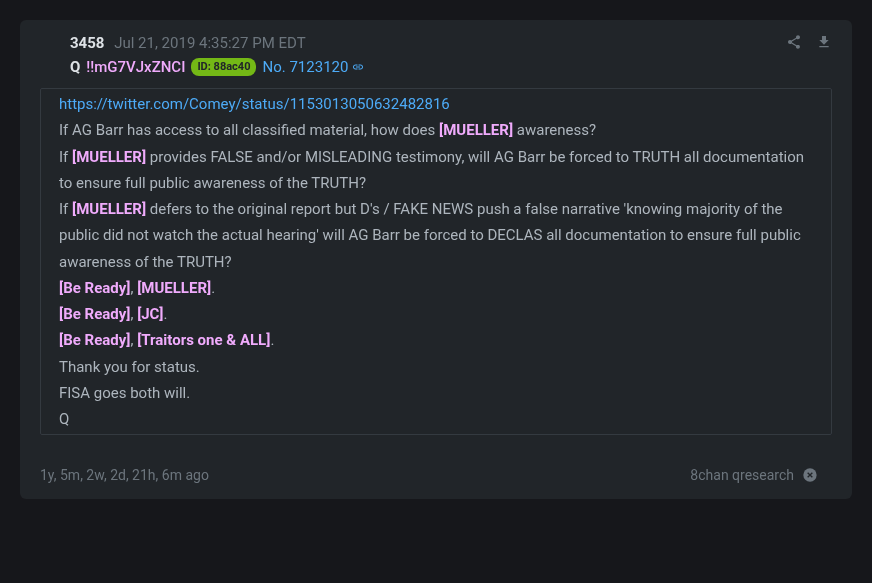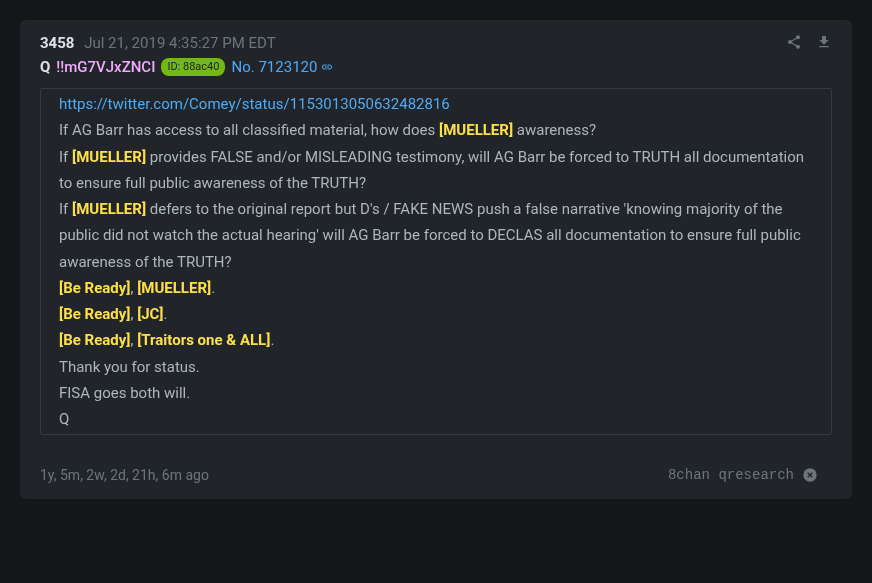--- a/index.html
+++ b/index.html
@@ -12,20 +12,21 @@
     }
     .card {
       margin: 20px;
       background: #212529;
       border-radius: 6px;
       overflow: hidden;
     }
     .header {
       padding: 14px 28px 12px 20px;
       position: relative;
+      margin-left: 30px;
     }
     .header-actions {
       position: absolute;
       top: 14px;
       right: 20px;
       display: flex;
       gap: 14px;
       color: #6c757d;
     }
     .icon-btn {
@@ -56,21 +57,21 @@
       color: #dee2e6;
     }
     .tripcode {
       color: #f0abfc;
       font-weight: 500;
     }
     .id-badge {
       background: #74b816;
       color: #212529;
       font-size: 11px;
-      font-weight: 400;
+      font-weight: 700;
       padding: 2px 6px;
       border-radius: 8px;
       display: inline-block;
       line-height: 1.2;
     }
     .post-no-link {
       color: #4dabf7;
     }
     .link-icon {
       width: 12px;
@@ -85,36 +86,35 @@
       line-height: 1.75;
       color: #adb5bd;
       border-radius: 2px;
     }
     .body a {
       color: #4dabf7;
       text-decoration: none;
       word-break: break-all;
     }
     .body b, .body strong {
-      color: #fde047;
+      color: #f0abfc;
       font-weight: 700;
     }
     .footer {
       display: flex;
       justify-content: space-between;
       align-items: center;
       padding: 12px 34px 16px 20px;
       color: #6c757d;
       font-size: 14px;
     }
     .footer-right {
       display: flex;
       align-items: center;
       gap: 8px;
-      font-family: Liberation Mono, monospace;
     }
     .close-x {
       width: 16px;
       height: 16px;
       fill: #6c757d;
     }
   </style>
 </head>
 <body>
 

